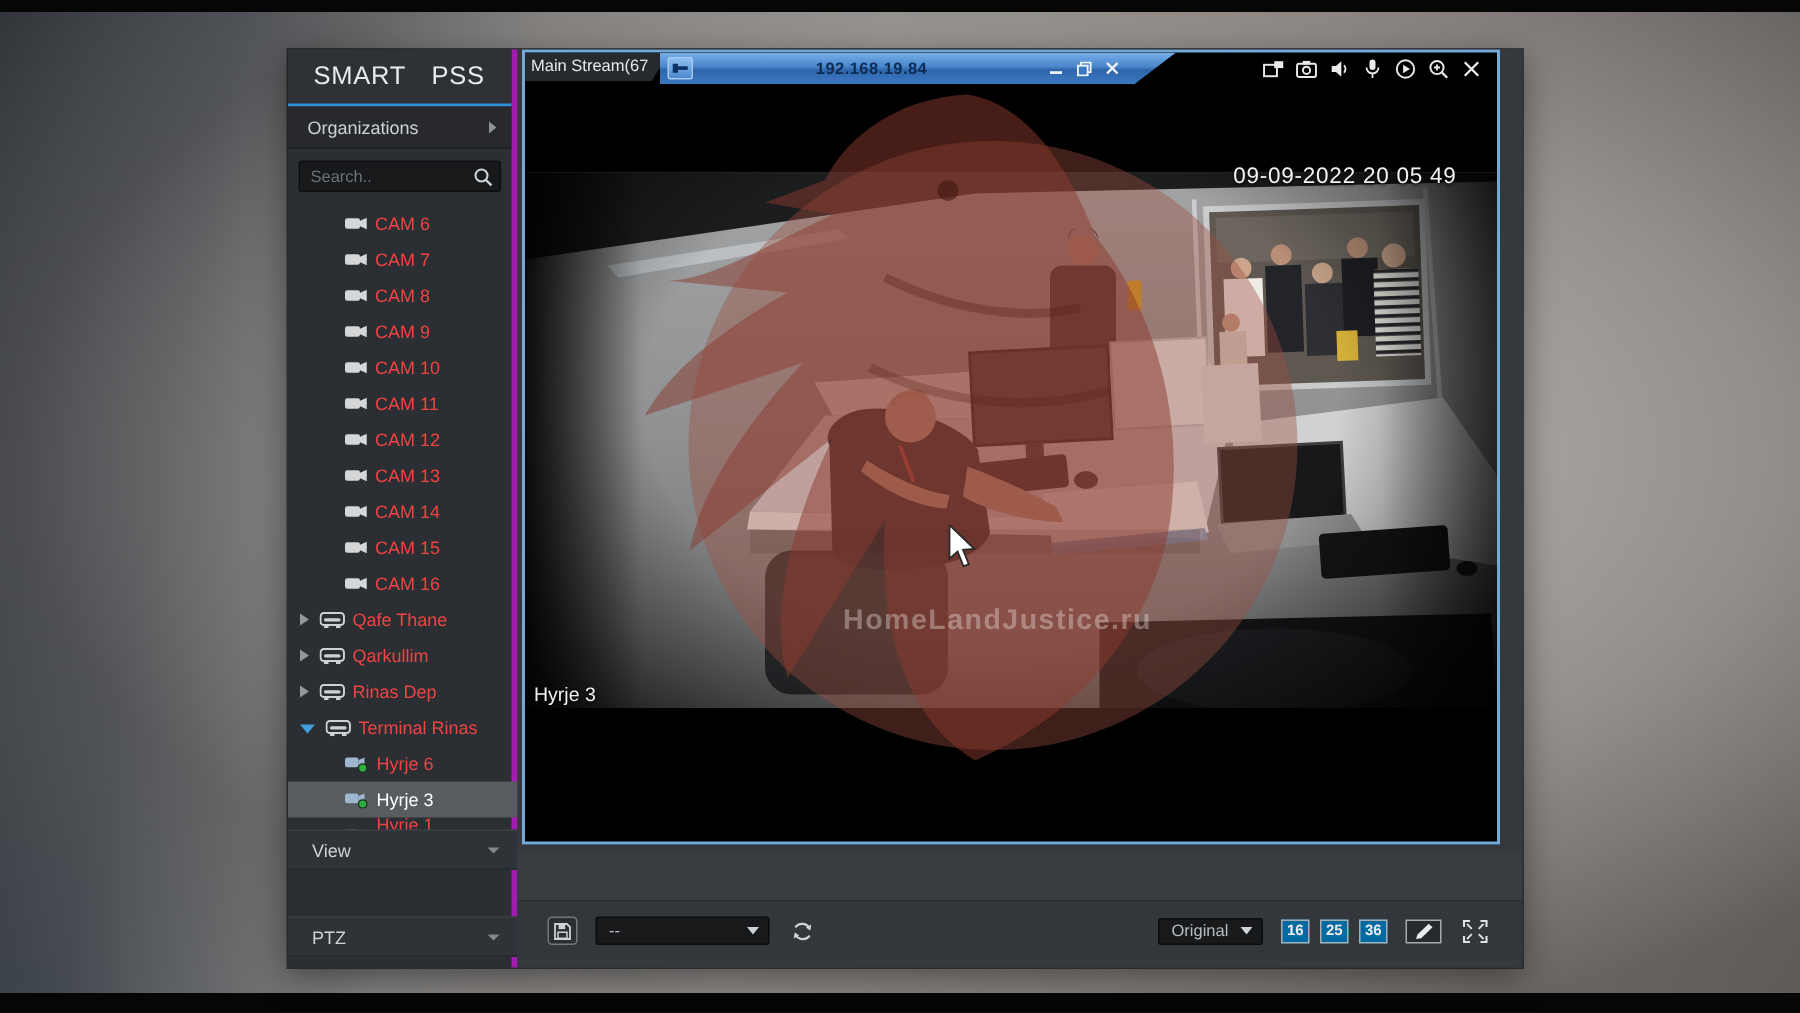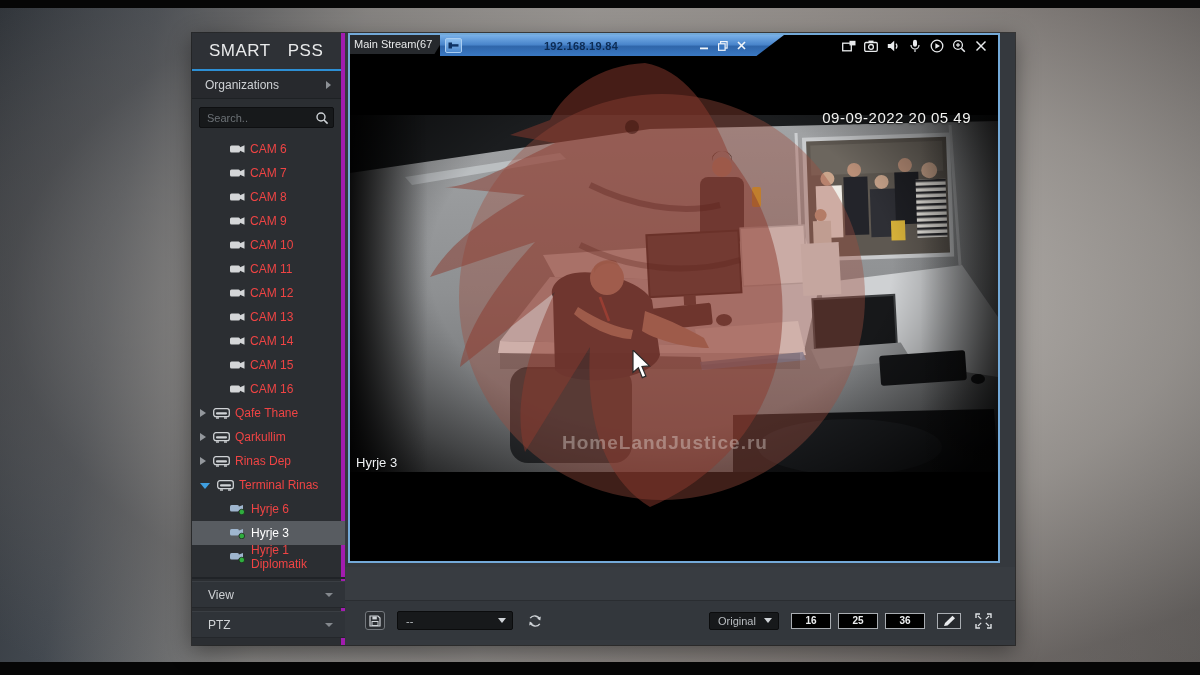--- a/index.html
+++ b/index.html
@@ -42,21 +42,21 @@
   .tree-row .dev-ic { margin-right:5px; display:flex; }
   .chan-row { padding-left:38px; }
   .chan-row.selected { background:#585c61; color:#ffffff; }
 
   .side-sep { position:absolute; left:0; top:544px; width:153px; height:2px; background:#202327; }
   .panel-row { position:absolute; left:0; width:153px; height:27px; background:#2f3338;
                border-top:1px solid #3a3e43; border-bottom:1px solid #24272b;
                display:flex; align-items:center; padding:0 12px 0 16px; color:#cfd2d5; font-size:12px; }
   .panel-row .spacer { flex:1; }
   .chev-down-sm { width:0; height:0; border-top:4px solid #84888d; border-left:4px solid transparent; border-right:4px solid transparent; }
-  .panel-view { top:548px;gap:28px; }
+  .panel-view { top:520px;gap:28px; }
   .panel-ptz  { top:578px; }
 
   
   .main { position:absolute; left:153px; top:0; width:670px; height:612px; background:#35393e; }
 
   .tile { position:absolute; left:3px; top:0; width:652px; height:530px; background:#000;
           border:2px solid #73a9d8; }
   .tile-inner { position:absolute; inset:0; overflow:hidden; }
 
   .stream-tab { position:absolute; left:0; top:0; height:19px; width:96px; background:#26292d;
@@ -76,21 +76,21 @@
   .vid-icons { position:absolute; right:9px; top:3px; display:flex; gap:6px; z-index:8; align-items:center; }
   .vic { width:16px; height:15px; display:flex; align-items:center; justify-content:center; }
 
   .scene { position:absolute; left:0; top:80px; width:648px; height:357px; }
   .vignette { position:absolute; left:0; top:80px; width:648px; height:357px; z-index:2;
      background:
        linear-gradient(90deg, rgba(0,0,0,.88) 0%, rgba(0,0,0,0) 12%, rgba(0,0,0,0) 88%, rgba(0,0,0,.55) 100%),
        radial-gradient(ellipse 420px 300px at 48% 42%, rgba(0,0,0,0) 55%, rgba(0,0,0,.4) 78%, rgba(0,0,0,.85) 100%); }
   .watermark { position:absolute; left:0; top:0; width:648px; height:526px; z-index:3; pointer-events:none; }
   .wm-text { position:absolute; left:170px; top:368px; width:290px; text-align:center; z-index:3;
-             color:rgba(235,225,220,.38); font-size:19px; font-weight:bold; letter-spacing:1px;margin-top:29px; }
+             color:rgba(235,225,220,.38); font-size:19px; font-weight:bold; letter-spacing:1px; }
   .timestamp { position:absolute; right:27px; top:74px; z-index:5; color:#f2f2f0; font-size:15px;
                text-shadow:0 1px 2px rgba(0,0,0,.7); letter-spacing:.5px; }
   .osd-label { position:absolute; left:6px; top:420px; z-index:5; color:#eef0f2; font-size:13px;
                text-shadow:0 1px 2px rgba(0,0,0,.8); }
   .cursor { position:absolute; left:281px; top:315px; z-index:6; }
 
   .below-strip { position:absolute; left:0; top:534px; width:670px; height:33px; background:#383c41; }
 
   .btoolbar { position:absolute; left:0; top:567px; width:670px; height:40px; background:#33373c; border-top:1px solid #2a2d31;
               display:flex; align-items:center; }
@@ -98,21 +98,21 @@
   .save-btn { margin-left:20px; width:20px; height:19px; border:1px solid #74787d; border-radius:3px; background:#2b2e32; }
   .dd { height:19px; background:#17191b; border:1px solid #0b0c0d; border-radius:2px; color:#b9bdc1; font-size:11px;
         display:flex; align-items:center; position:relative; }
   .dd .val { flex:1; padding-left:8px; }
   .dd .caret { width:0; height:0; border-top:5px solid #cfd3d7; border-left:4px solid transparent; border-right:4px solid transparent; margin-right:6px; }
   .dd-stream { width:116px; margin-left:12px; }
   .refresh-btn { margin-left:12px; width:20px; height:20px; }
   .tb-spacer { flex:1; }
   .dd-scale { width:70px; height:18px; }
   .grid-group { display:flex; gap:7px; margin-left:12px; }
-  .grid-btn { width:40px; height:16px; border:1px solid #a9adb2; background:#000000; color:#eceeef;
+  .grid-btn { width:19px; height:16px; border:1px solid #a9adb2; background:#0369a1; color:#eceeef;
               font-size:10px; font-weight:bold; display:flex; align-items:center; justify-content:center; }
   .pencil-btn { width:24px; height:16px; border:1px solid #a9adb2; background:#26292d; margin-left:12px;
                 display:flex; align-items:center; justify-content:center; }
   .fs-btn { margin:0 22px 0 12px; width:20px; height:18px; }
 </style>
 </head>
 <body>
 
 <div class="backdrop"></div>
 <div class="bar-top"></div>

